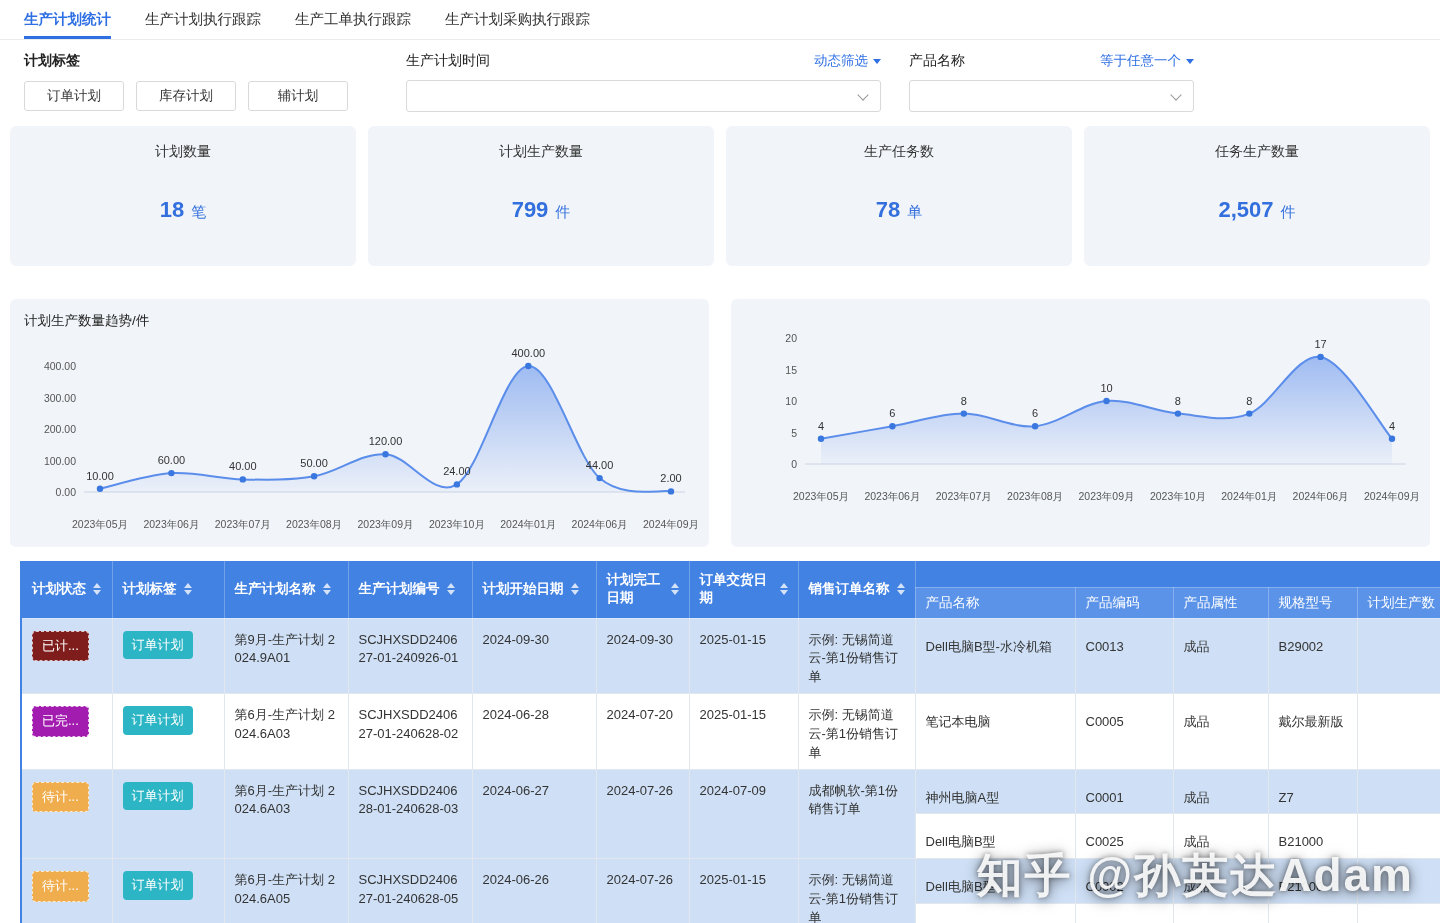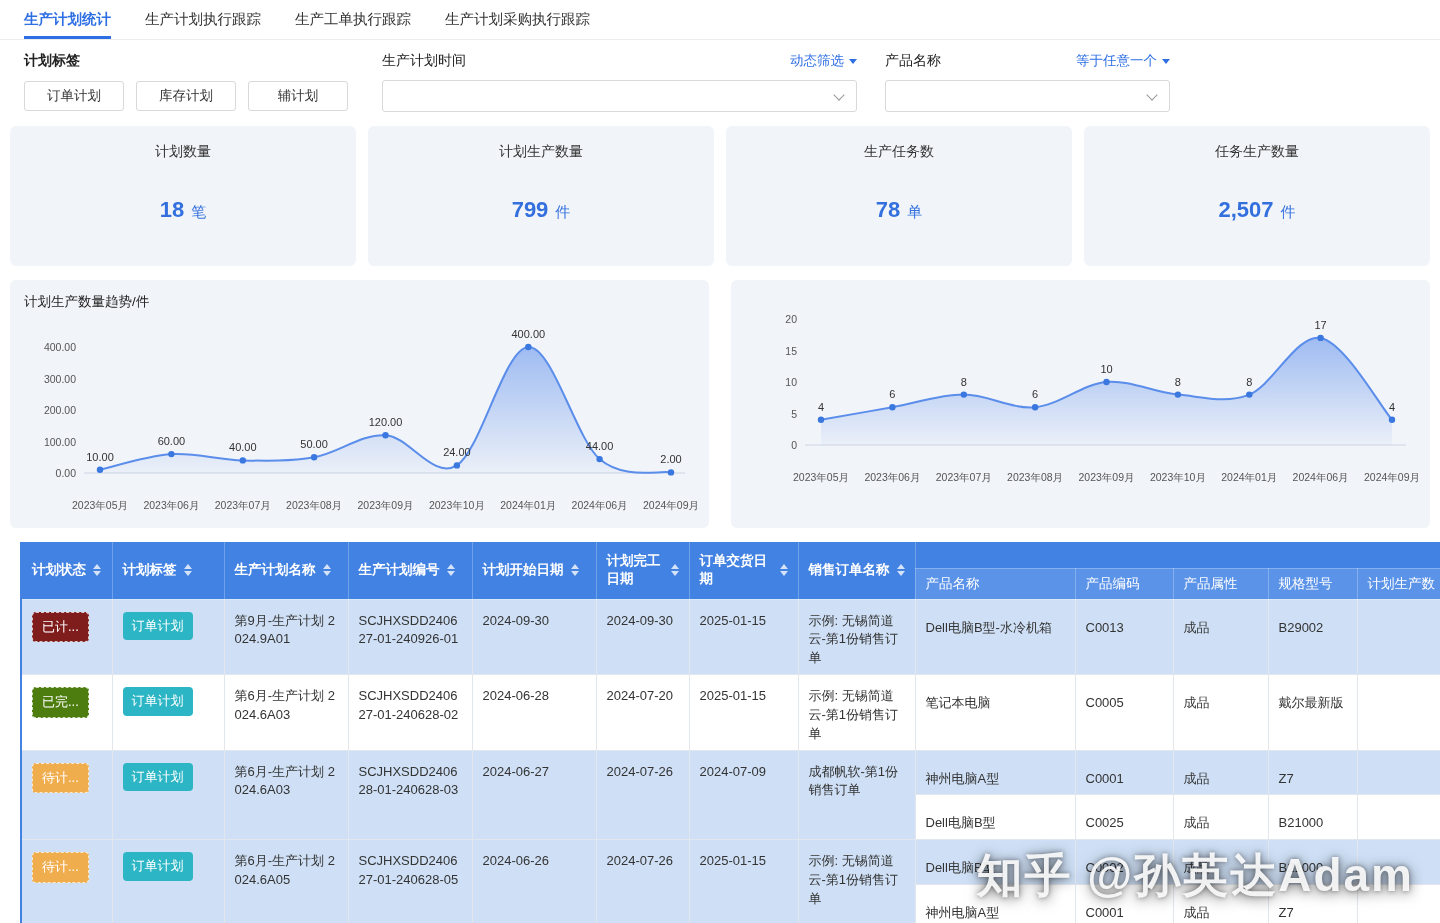--- a/index.html
+++ b/index.html
@@ -11,21 +11,21 @@
     border-bottom:1px solid #ececec; }
   .tab { font-size:14.5px; color:#333; position:relative; height:100%;
     display:flex; align-items:center; cursor:pointer; white-space:nowrap; }
   .tab.active { color:#2f6fe4; font-weight:bold; }
   .tab.active::after { content:""; position:absolute; left:0; right:0; bottom:0;
     height:3px; background:#2f6fe4; }
 
   
   .filters { display:flex; padding:12px 24px 12px; align-items:flex-start; }
   .fcol1 { width:324px; margin-right:34px; }
-  .fcol2 { width:475px; margin-right:28px; }
+  .fcol2 { width:475px; margin-right:28px;margin-left:24px; }
   .fcol3 { width:285px; }
   .filter-label { font-size:14px; color:#222; }
   .fcol1 .filter-label { font-weight:bold; }
   .filter-head { display:flex; justify-content:space-between; align-items:center; height:18px; }
   .filter-mode { color:#2f6fe4; font-size:13.5px; cursor:pointer; display:flex; align-items:center; }
   .tri { width:0; height:0; border-left:4px solid transparent; border-right:4px solid transparent;
     border-top:5px solid #2f6fe4; display:inline-block; margin-left:5px; }
   .tag-buttons { display:flex; gap:12px; margin-top:11px; }
   .tag-btn { width:100px; height:30px; border:1px solid #d9d9d9; border-radius:3px;
     background:#fff; font-size:13.5px; color:#333; display:flex; align-items:center;
@@ -38,21 +38,21 @@
   
   .stats { display:flex; gap:12px; padding:2px 10px 0; }
   .stat-card { flex:1; background:#f1f4f9; border-radius:6px; height:140px;
     display:flex; flex-direction:column; align-items:center; padding-top:17px; }
   .stat-label { font-size:14px; color:#333; }
   .stat-value-row { margin-top:36px; color:#3370de; display:flex; align-items:baseline; gap:7px; }
   .stat-value { font-size:22px; font-weight:600; }
   .stat-unit { font-size:15px; }
 
   
-  .charts { display:flex; gap:22px; padding:14px 10px 0; }
+  .charts { display:flex; gap:22px; padding:14px 10px 0;margin-top:19px; }
   .chart-panel { flex:1; background:#f1f4f9; border-radius:6px; padding:13px 10px 6px 14px; height:248px; }
   .chart-title { font-size:13.5px; color:#222; margin-bottom:10px; }
   svg.chart { display:block; }
   .ytick, .xtick { fill:#555; font-size:10.5px; }
   .vlabel { fill:#333; font-size:11px; }
 
   
   .table-section { margin-top:14px; padding-left:20px; }
   .table-title { font-size:13.5px; color:#222; margin:4px 0 12px 2px; }
   .table-wrap { width:1420px; overflow:hidden; border-left:2px solid #4282e2; }
@@ -364,21 +364,21 @@
             <td rowspan="1" class="alt">2024-09-30</td>
             <td rowspan="1" class="alt">2025-01-15</td>
             <td rowspan="1" class="alt">示例: 无锡简道云-第1份销售订单</td>
             <td class="prod alt">Dell电脑B型-水冷机箱</td>
             <td class="prod alt">C0013</td>
             <td class="prod alt">成品</td>
             <td class="prod alt">B29002</td>
             <td class="prod alt"></td>
           </tr>
           <tr style="height:72px">
-            <td rowspan="1" class="w"><span class="badge status" style="background:#4d7c0f">已完...</span></td>
+            <td rowspan="1" class="w"><span class="badge status" style="background:#a21caf">已完...</span></td>
             <td rowspan="1" class="w"><span class="badge tag" style="background:#2cb5c4">订单计划</span></td>
             <td rowspan="1" class="w">第6月-生产计划 2024.6A03</td>
             <td rowspan="1" class="w">SCJHXSDD240627-01-240628-02</td>
             <td rowspan="1" class="w">2024-06-28</td>
             <td rowspan="1" class="w">2024-07-20</td>
             <td rowspan="1" class="w">2025-01-15</td>
             <td rowspan="1" class="w">示例: 无锡简道云-第1份销售订单</td>
             <td class="prod w">笔记本电脑</td>
             <td class="prod w">C0005</td>
             <td class="prod w">成品</td>

